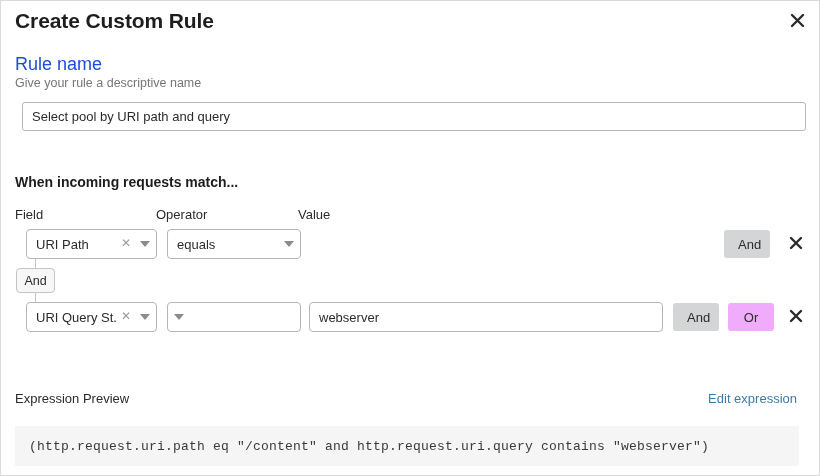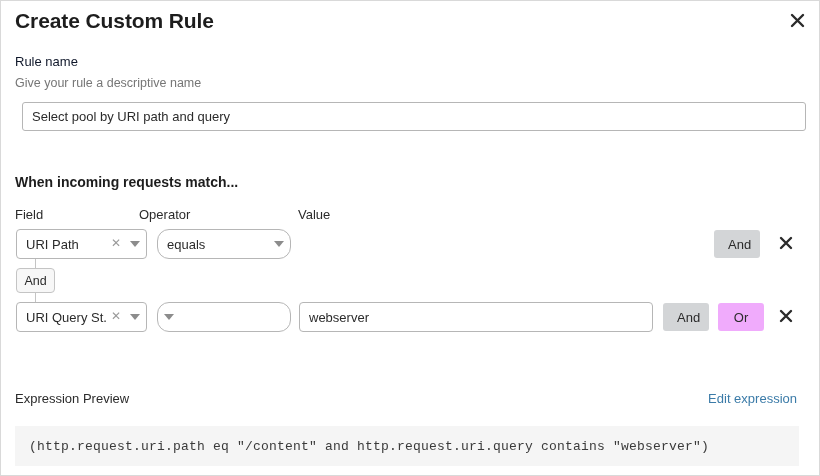--- a/index.html
+++ b/index.html
@@ -44,22 +44,22 @@
     background: transparent;
     border: none;
     cursor: pointer;
     padding: 0;
   }
   .close-btn svg { display: block; }
 
   
   .field-label {
     position: absolute;
-    font-size: 13px;
-    color: #0f172a;
+    font-size: 18px;
+    color: #1d4ed8;
   }
   .field-help {
     position: absolute;
     font-size: 12.5px;
     color: #767676;
   }
   .rule-name-input {
     position: absolute;
     left: 14px;
     top: 101px;
@@ -88,27 +88,27 @@
   }
 
   
   .col-head {
     position: absolute;
     top: 206px;
     font-size: 13px;
     color: #2b2b2b;
   }
   .col-head.field    { left: 14px; }
-  .col-head.operator { left: 138px; text-align: right; }
+  .col-head.operator { left: 155px; text-align: right; }
   .col-head.value    { left: 297px; }
 
   
   .cond-row {
     position: absolute;
-    left: 1px;
+    left: 11px;
     width: 691px;
     height: 30px;
   }
   .cond-row.r1 { top: 228px; }
   .cond-row.r2 { top: 301px; }
 
   .select-box {
     position: absolute;
     box-sizing: border-box;
     height: 30px;
@@ -145,21 +145,21 @@
     justify-content: center;
   }
   .caret-tri {
     width: 0; height: 0;
     border-left: 5px solid transparent;
     border-right: 5px solid transparent;
     border-top: 6px solid #8c8c8c;
   }
 
   .field-select    { left: 14px;  width: 131px; }
-  .operator-select { left: 155px; width: 134px; border-radius: 12px; }
+  .operator-select { left: 155px; width: 134px; }
 
   .value-input {
     position: absolute;
     box-sizing: border-box;
     height: 30px;
     border: 1px solid #b6b6b6;
     border-radius: 4px;
     background: #ffffff;
     font-family: "Liberation Sans", sans-serif;
     font-size: 13px;

